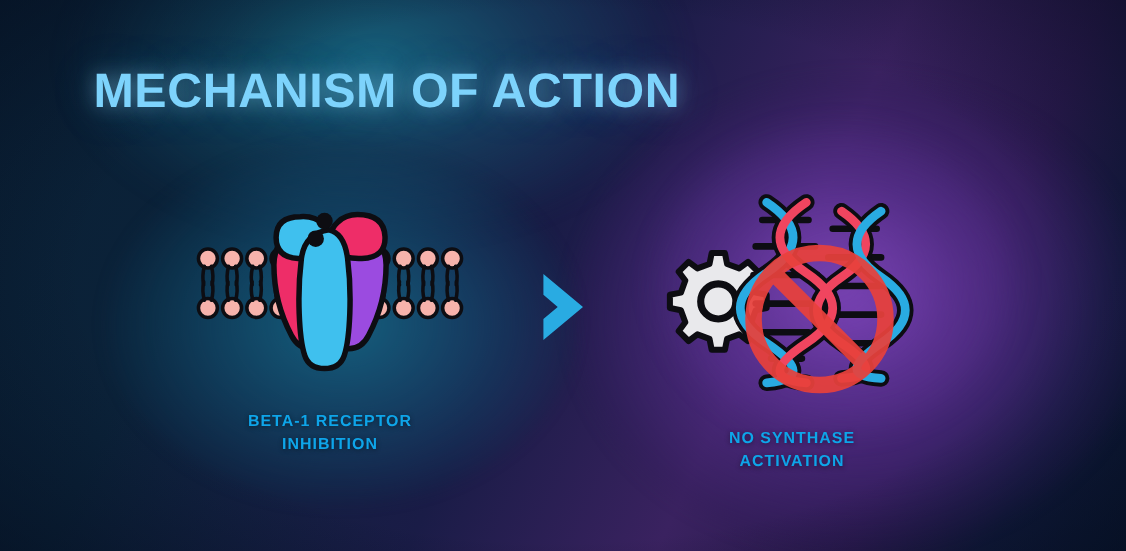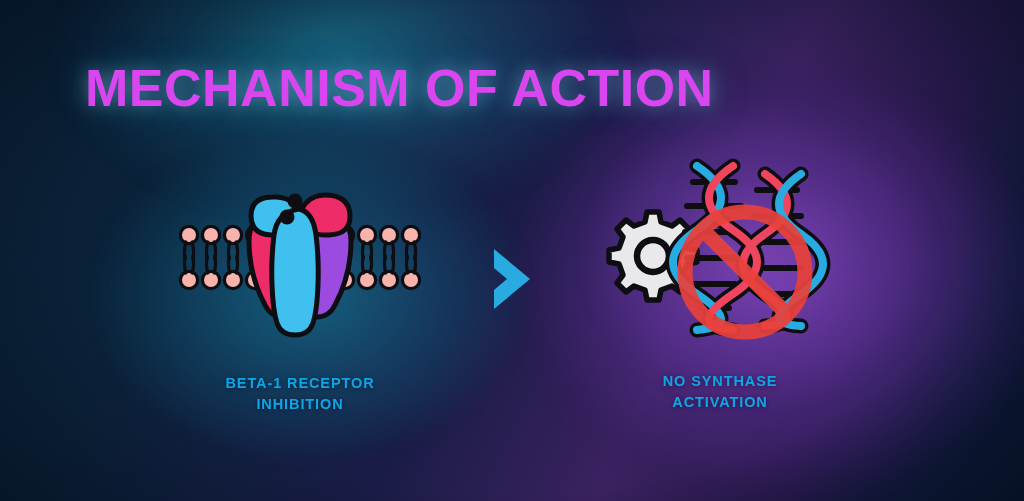--- a/index.html
+++ b/index.html
@@ -82,37 +82,37 @@
       rgba(3,10,26,0.55) 88%,
       rgba(2,8,22,0.82) 100%);
     pointer-events: none;
   }
 
   
   .title {
     position: absolute;
     left: 85px;
     top: 58px;
-    color: #d946ef;
-    font-size: 52px;
+    color: #7dd3fc;
+    font-size: 44px;
     font-weight: 700;
     letter-spacing: 0.5px;
     white-space: nowrap;
     text-shadow:
       0 0 18px rgba(150,225,255,0.45),
       0 0 42px rgba(70,170,215,0.30);
   }
 
   
   .panel {
     position: absolute;
     text-align: center;
   }
   .panel-left  { left: 150px; top: 165px; width: 300px; }
-  .panel-right { left: 570px; top: 144px; width: 300px; }
+  .panel-right { left: 570px; top: 162px; width: 300px; }
 
   .art {
     position: relative;
     margin: 0 auto;
   }
   .art-left  { width: 250px; height: 175px; }
   .art-right { width: 230px; height: 205px; }
 
   .caption {
     color: #0ea5e9;

